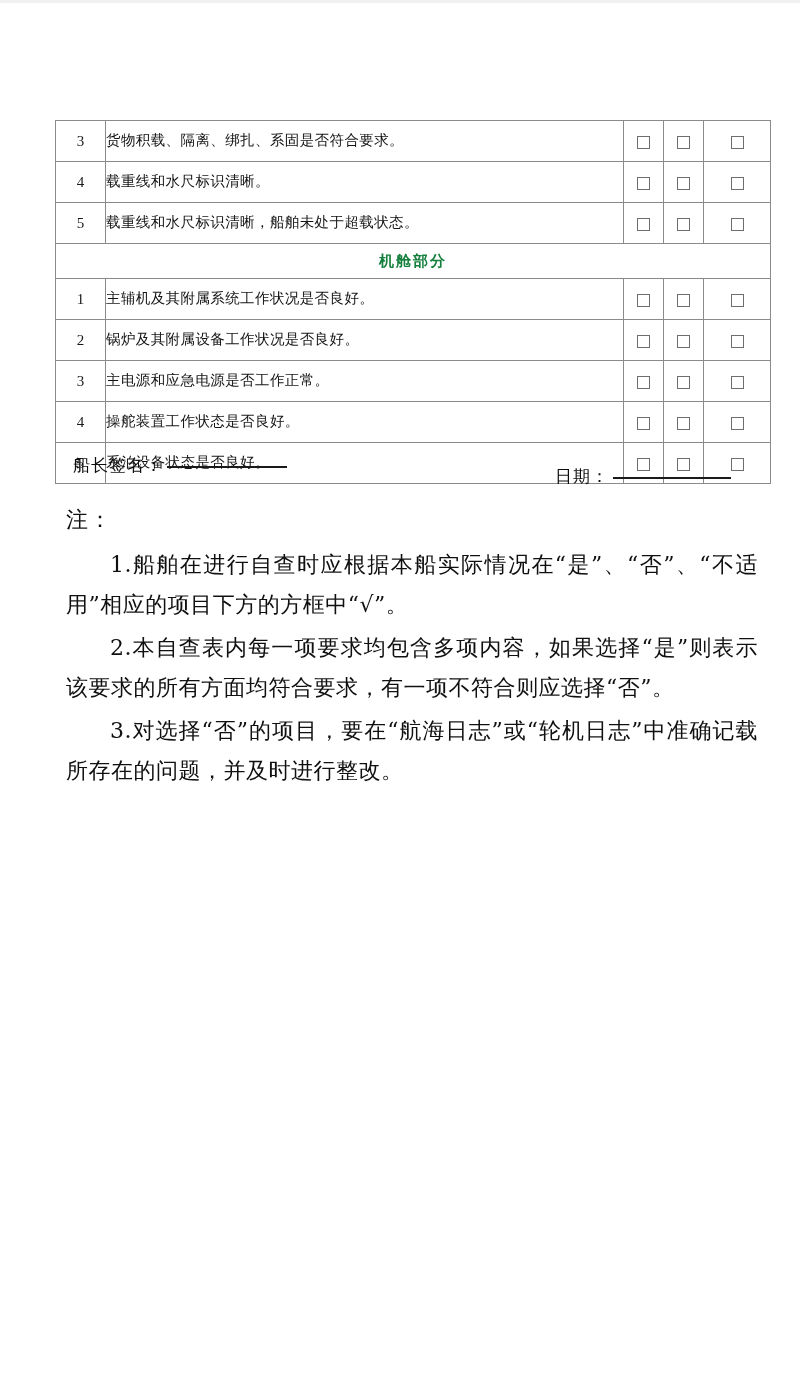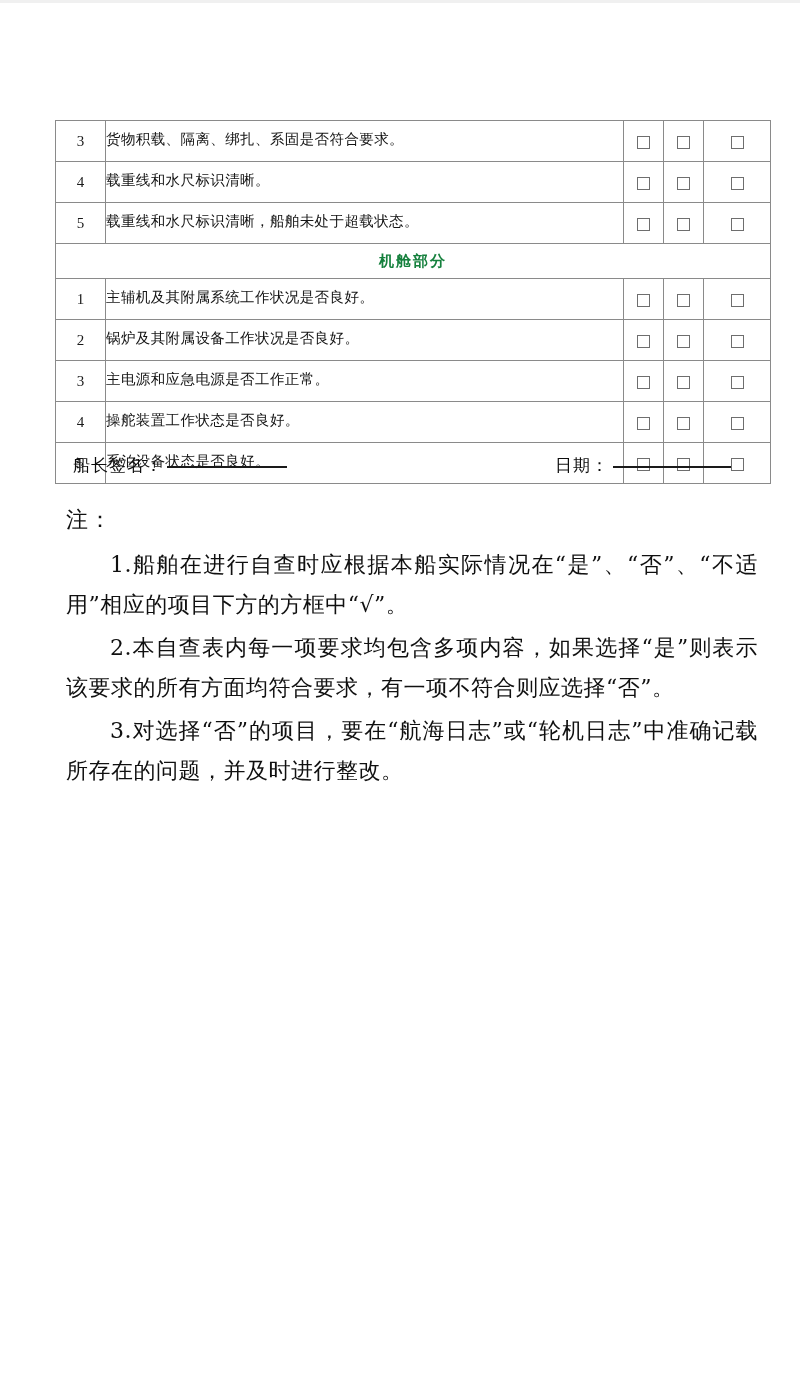--- a/index.html
+++ b/index.html
@@ -59,21 +59,21 @@
     color: #1a1a1a;
     font-family: "Liberation Serif", "DejaVu Serif", serif;
   }
   .cell-item {
     text-align: left;
     padding: 0 10px 0 13px;
     font-size: 14.5px;
     line-height: 1.35;
     color: #141414;
     letter-spacing: 0.4px;
-    font-family: Liberation Mono, monospace;
+    font-family: Liberation Serif, serif;
   }
   .cell-check {
     text-align: center;
   }
   .row-item td { height: 40px; }
 
   .section-row td {
     height: 34px;
     text-align: center;
     font-weight: bold;
@@ -104,21 +104,21 @@
   .sig-group {
     position: absolute;
     white-space: nowrap;
     font-size: 17px;
     font-weight: normal;
     letter-spacing: 1px;
     color: #0d0d0d;
     font-family: "DejaVu Sans", "Liberation Sans", sans-serif;
   }
   .sig-captain { left: 18px; top: 0; }
-  .sig-date    { left: 500px; top: 0; }
+  .sig-date    { left: 500px; top: 11px; }
   .sig-line {
     display: inline-block;
     width: 120px;
     border-bottom: 2.4px solid #1a1a1a;
     margin-left: 4px;
     vertical-align: 3px;
     height: 1px;
   }
   .sig-line.short { width: 118px; }
 

